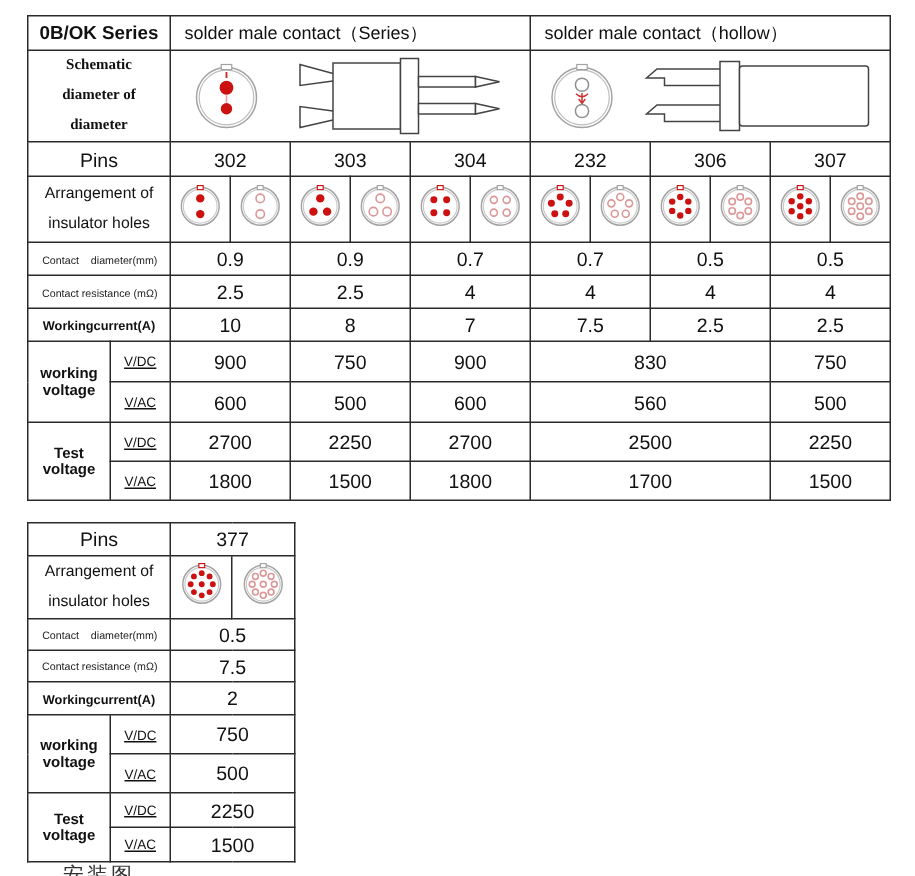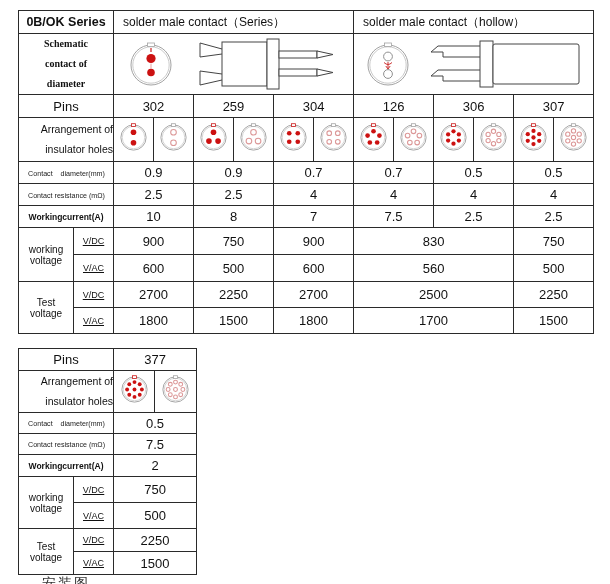--- a/index.html
+++ b/index.html
@@ -11,25 +11,25 @@
   table{border-collapse:collapse;table-layout:fixed;background:#fff;}
   td{border:1px solid #2a2a2a;text-align:center;vertical-align:middle;padding:0;overflow:hidden;}
   .main-table{position:absolute;left:18px;top:10px;width:575px;}
   .small-table{position:absolute;left:18px;top:348px;width:178px;}
   .series{font-weight:bold;font-size:12.5px;}
   .contact-title{text-align:left;padding-left:9px;font-size:12px;}
   .schematic-label{font-family:Liberation Serif, serif;font-weight:bold;font-size:10px;line-height:2.0;}
   .pins-label{font-size:13px;}
   .pin-num{font-size:13px;}
   .val{font-size:13px;}
-  .arr-label{font-size:10.5px;line-height:1.9;text-align:right;}
+  .arr-label{font-size:10.5px;line-height:1.9;}
   .small-label{font-size:7.5px;white-space:pre;font-weight:bold;color:#222;transform:scale(0.95);}
   .small-label.normal{font-weight:normal;}
   .cur-label{font-size:8.5px;font-weight:bold;white-space:pre;}
-  .group-label{font-size:10px;}
+  .group-label{font-size:10px;font-weight:bold;}
   .group-flex{display:flex;flex-direction:column;justify-content:space-around;height:100%;}
   .sub-label{font-size:9px;text-decoration:underline;}
   .diag-flex{display:flex;align-items:center;justify-content:space-evenly;height:100%;}
   .footer-cut{position:absolute;left:42px;top:575px;font-size:14px;color:#333;letter-spacing:2px;}
 </style>
 </head>
 <body>
 
 <table class="main-table">
   <colgroup>
@@ -50,21 +50,21 @@
   </colgroup>
   <tbody>
       <tr style="height:23px">
     <td colspan="2" class="series">0B/OK Series</td>
     <td colspan="6" class="contact-title">solder male contact（Series）</td>
     <td colspan="6" class="contact-title">solder male contact（hollow）</td>
   </tr>
   <tr style="height:60px">
     <td colspan="2" class="schematic-label">
       <div>Schematic</div>
-      <div>contact of</div>
+      <div>diameter of</div>
       <div>diameter</div>
     </td>
     <td colspan="6">
       <div class="diag-flex">
         <svg width="46" height="46" viewBox="0 0 46 46">
           <circle cx="23" cy="24" r="20" fill="#fff" stroke="#a3a3a3"></circle>
           <circle cx="23" cy="24" r="18.2" fill="none" stroke="#bdbdbd" stroke-width="0.8"></circle>
           <rect x="19.5" y="2" width="7" height="3.4" fill="#fff" stroke="#a3a3a3" stroke-width="0.8"></rect>
           <path d="M23 7 L23 11" stroke="#cc2222" stroke-width="1.2" fill="none"></path>
           <circle cx="23" cy="17.5" r="4.6" fill="#cc1111"></circle>
@@ -99,23 +99,23 @@
           <path d="M58 31 L16 31 L9 37 L21 37 L21 42 L58 42" fill="#fff" stroke="#444" stroke-width="1"></path>
           <rect x="58" y="2" width="13" height="46" fill="#fff" stroke="#444"></rect>
           <rect x="71" y="5" width="86" height="40" rx="2" fill="#fff" stroke="#444"></rect>
         </svg>
       </div>
     </td>
   </tr>
   <tr style="height:23px">
     <td colspan="2" class="pins-label">Pins</td>
     <td colspan="2" class="pin-num">302</td>
-    <td colspan="2" class="pin-num">259</td>
+    <td colspan="2" class="pin-num">303</td>
     <td colspan="2" class="pin-num">304</td>
-    <td colspan="2" class="pin-num">126</td>
+    <td colspan="2" class="pin-num">232</td>
     <td colspan="2" class="pin-num">306</td>
     <td colspan="2" class="pin-num">307</td>
   </tr>
   <tr style="height:44px">
     <td colspan="2" class="arr-label">
       <div>Arrangement of</div>
       <div>insulator holes</div>
     </td>
     <td><svg width="33" height="33" viewBox="-17 -17 34 34">
             <circle r="13" fill="#fff" stroke="#a3a3a3"></circle>

